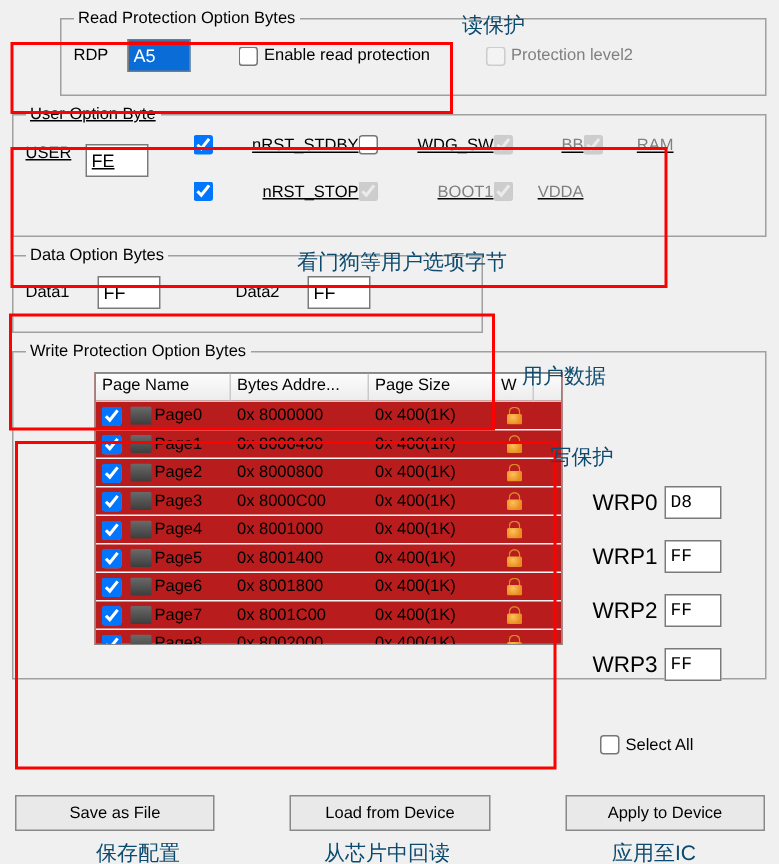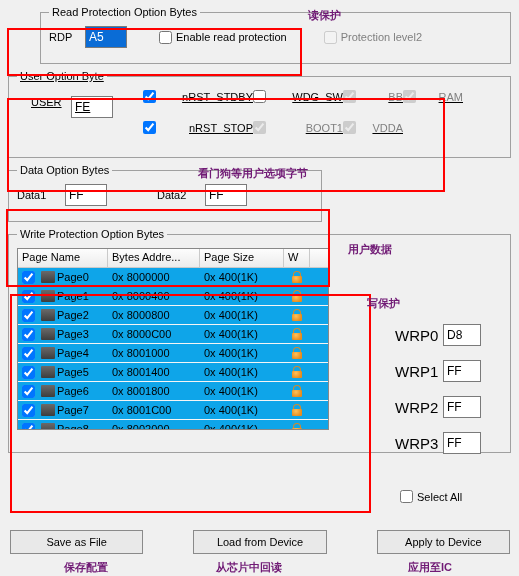--- a/index.html
+++ b/index.html
@@ -65,36 +65,37 @@
     justify-content: space-between;
   }
   .cb-wrap.disabled { color: #808080; }
   .redbox {
     position: absolute;
     border: 2px solid #ff0000;
     pointer-events: none;
   }
   .annot {
     position: absolute;
-    color: #701a75;
-    font-size: 11px;
-    font-weight: bold;
+    color: #0c4a6e;
+    font-size: 14px;
+    font-weight: normal;
     font-family: "Microsoft YaHei", sans-serif;
     pointer-events: none;
   }
   
   .tbl-wrap {
     border: 1px solid #888;
-    background: #0ea5e9;
+    background: #b91c1c;
     width: 310px;
     height: 180px;
     overflow: hidden;
     position: relative;
     display: flex;
     flex-direction: column;
+    margin-left: 46px;
   }
   .tbl-head {
     display: flex;
     background: linear-gradient(#fdfdfd,#ececec);
     border-bottom: 1px solid #cacaca;
     font-size: 11px;
     height: 18px;
     flex: none;
   }
   .tbl-head > div {
@@ -163,21 +164,21 @@
     top: 318px;
     width: 110px;
   }
   .wrp-row {
     display: flex;
     align-items: center;
     margin-bottom: 14px;
     gap: 8px;
   }
   .wrp-row .lbl { width: 40px; font-size:15px; }
-  .wrp-row input.val { width: 30px; }
+  .wrp-row input.val { width: 30px; font-family: Liberation Mono, monospace; }
   
   .btnbar {
     position: absolute;
     left: 10px;
     bottom: 28px;
     display: flex;
     gap: 50px;
     width: 500px;
     justify-content: space-around;
   }
@@ -213,21 +214,21 @@
       <span style="width:25px"></span>
       <label class="cb-wrap disabled">
         <input type="checkbox" disabled="" style=""> 
           <span>Protection level2</span>
       </label>
     </div>
   </fieldset>
 
   <fieldset style="height:68px;text-decoration:underline;">
     <legend>User Option Byte</legend>
-    <div style="display:flex;margin-left:14px;">
+    <div style="display:flex;">
       <div style="display:flex;align-items:flex-start;gap:6px;padding-top:6px;">
         <span class="lbl" style="width:34px;">USER</span>
         <input type="text" class="val" value="FE" style="">
       </div>
       <div id="user-opts" style="display:grid;grid-template-columns:110px 90px 60px 60px;row-gap:18px;margin-left:30px;align-items:center;">
       <label class="cb-wrap">
             <input type="checkbox" checked="" style="">
             <span>nRST_STDBY</span>
           </label>
           <label class="cb-wrap">

